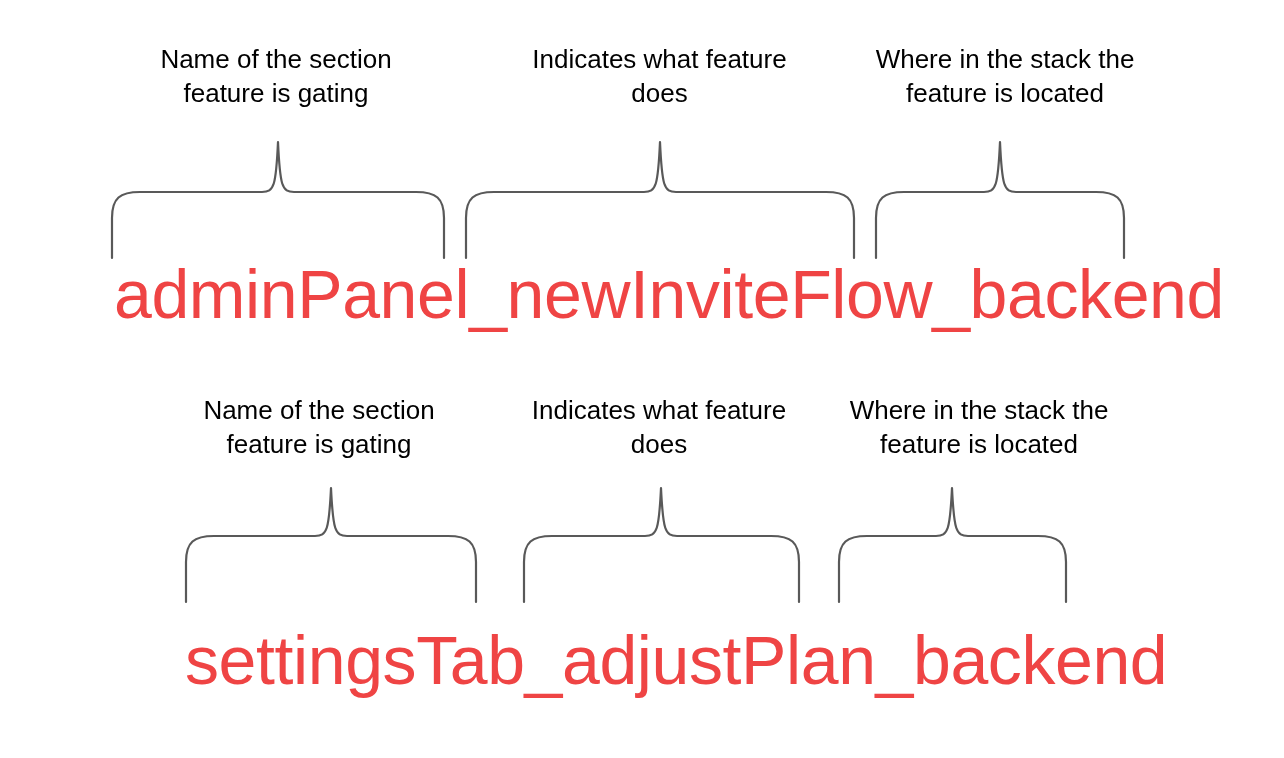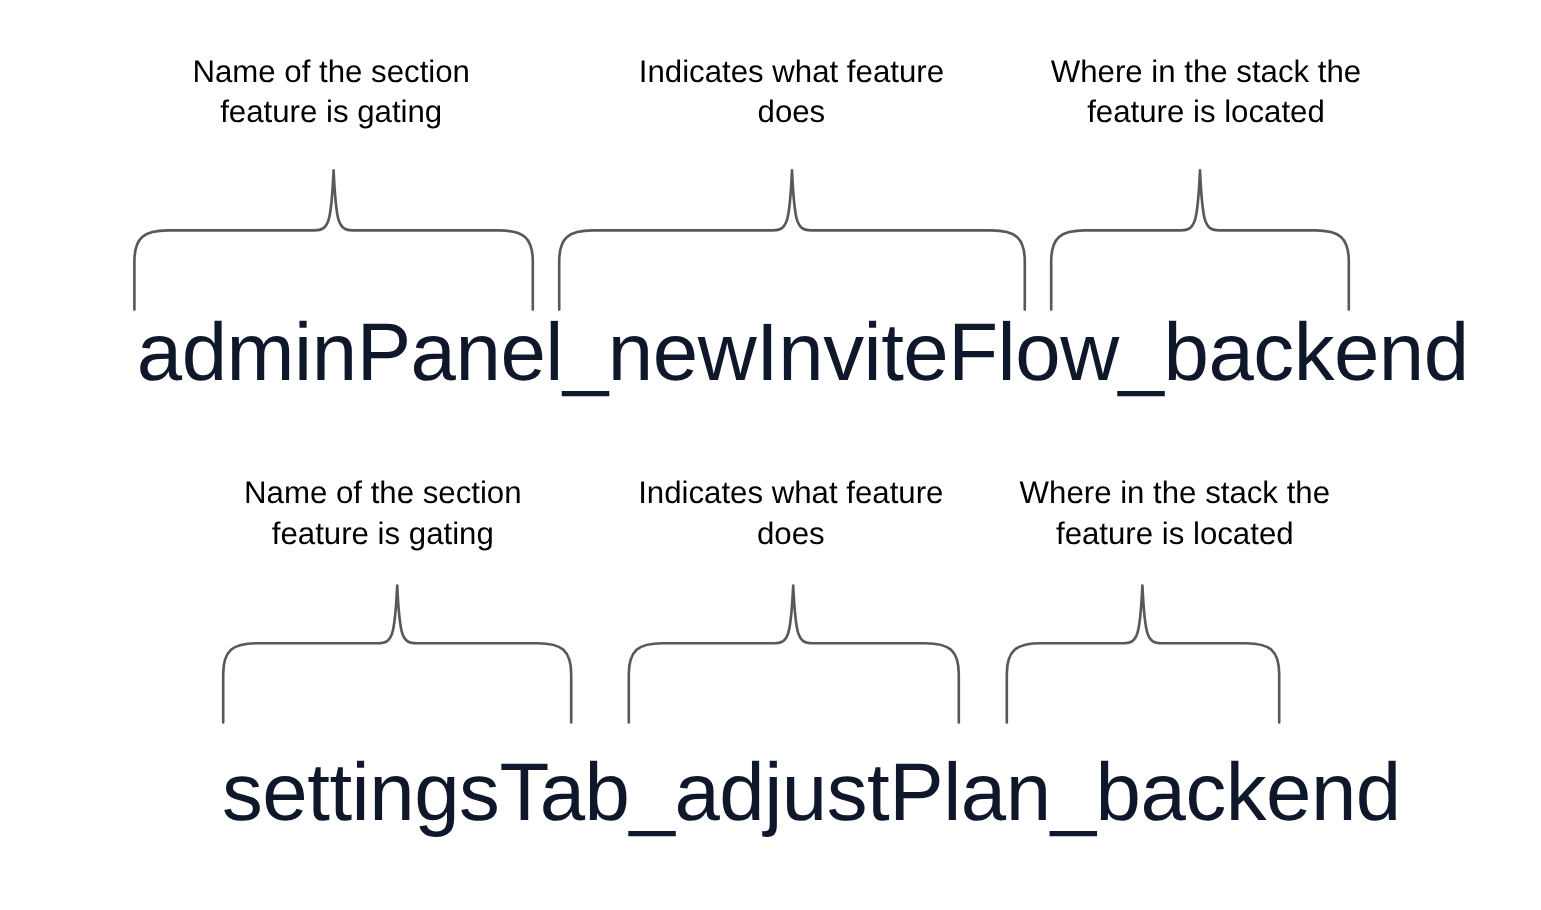--- a/index.html
+++ b/index.html
@@ -45,21 +45,21 @@
     height: 100%;
     overflow: visible;
   }
 
   
   .flag-text {
     position: absolute;
     font-size: 68px;
     line-height: 1;
     letter-spacing: -0.4px;
-    color: #0f172a;
+    color: #ef4444;
     white-space: nowrap;
   }
 
   
   #cap-r1c1 { left: 92px;  top: 42px;  width: 368px; }
   #cap-r1c2 { left: 487px; top: 42px;  width: 345px; }
   #cap-r1c3 { left: 845px; top: 42px;  width: 320px; }
 
   #brace-r1c1 { left: 110px; top: 142px; width: 336px; height: 116px; }
   #brace-r1c2 { left: 464px; top: 142px; width: 392px; height: 116px; }

